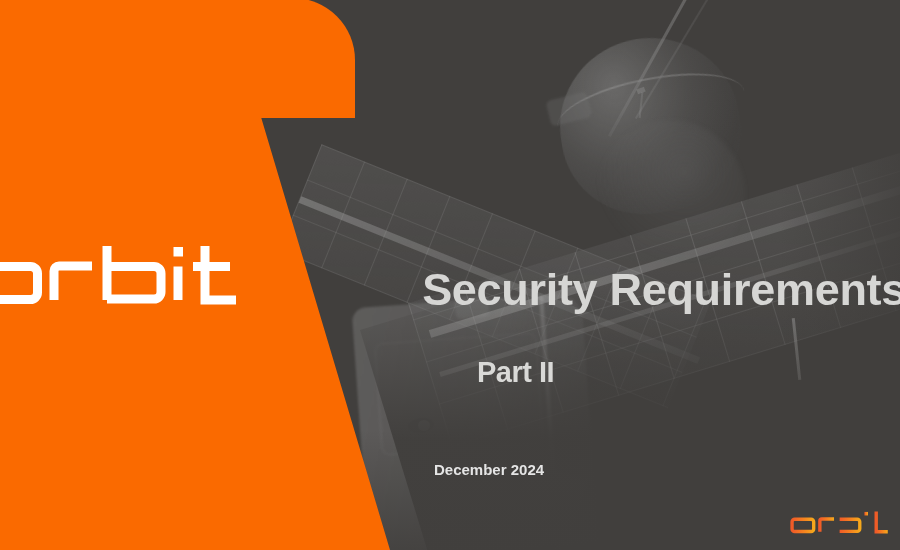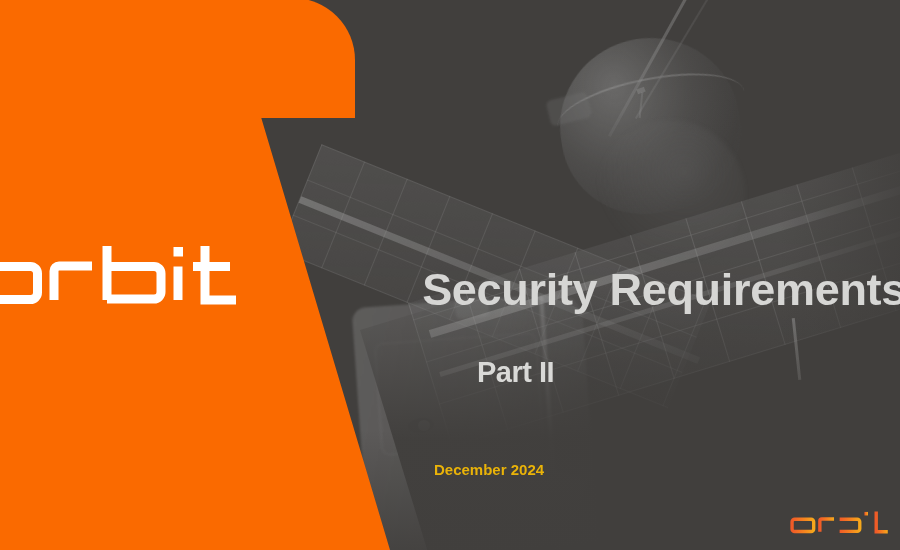--- a/index.html
+++ b/index.html
@@ -205,21 +205,21 @@
     position:absolute;
     color:#d6d6d4;
     font-weight:bold;
     white-space:nowrap;
     letter-spacing:-0.5px;
   }
   .t-webinar{ right:186px; top:108px; font-size:63px; line-height:1; }
   .t-dora   { right:40px;  top:188px; font-size:66px; line-height:1; letter-spacing:-1px;}
   .t-sec    { right:-6px;  top:267px; font-size:45px; line-height:1; letter-spacing:-0.3px;}
   .t-part   { left:437px;  top:358px; font-size:29px; line-height:1; color:#d9d9d7;margin-left:40px;}
-  .t-date   { left:434px;  top:462px; font-size:15px; line-height:1; color:#eab308; letter-spacing:0;}
+  .t-date   { left:434px;  top:462px; font-size:15px; line-height:1; color:#e5e5e5; letter-spacing:0;}
 
   
   .orbit-grad{
     position:absolute;right:10px;bottom:12px;width:100px;height:32px;
   }
 </style>
 </head>
 <body>
 
 <div id="slide">

